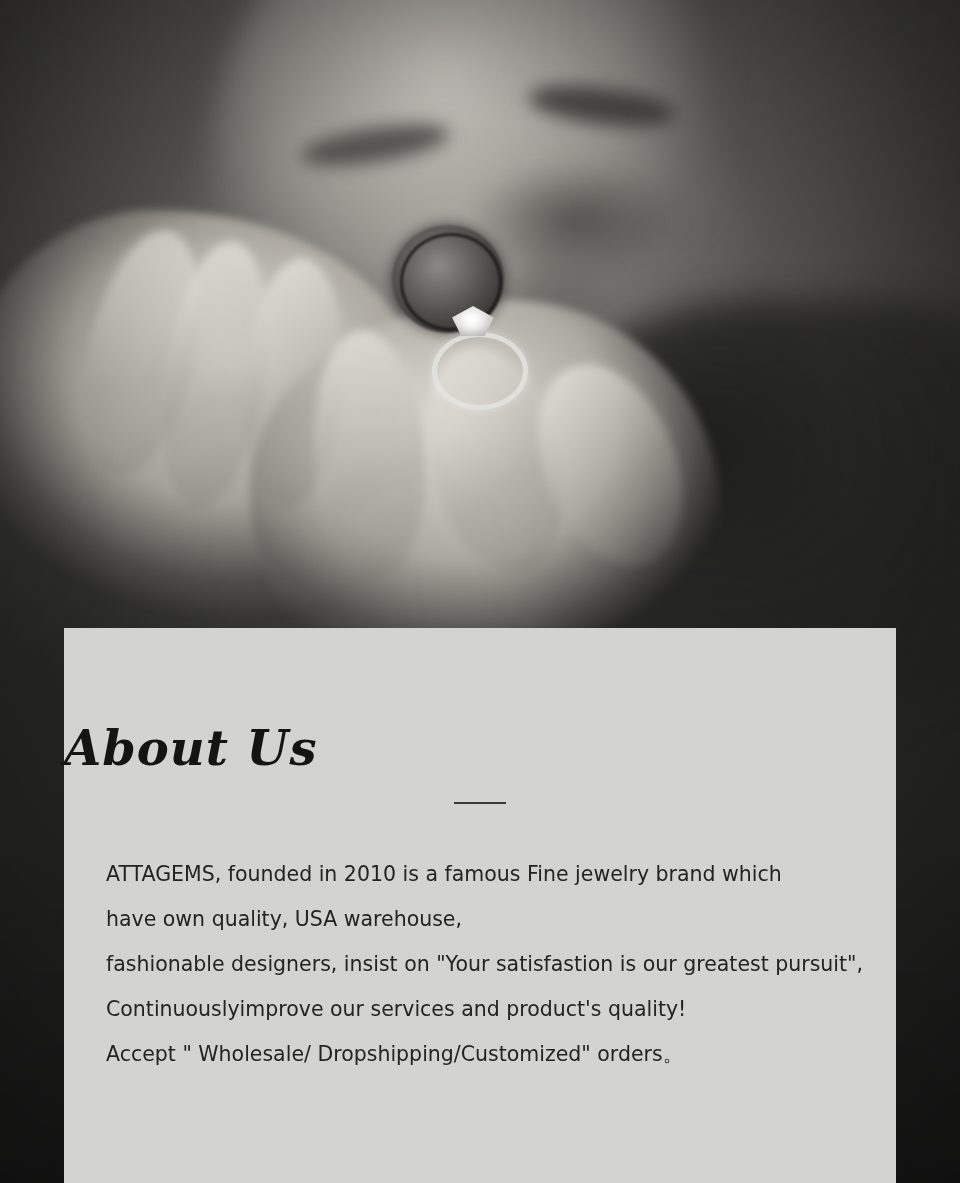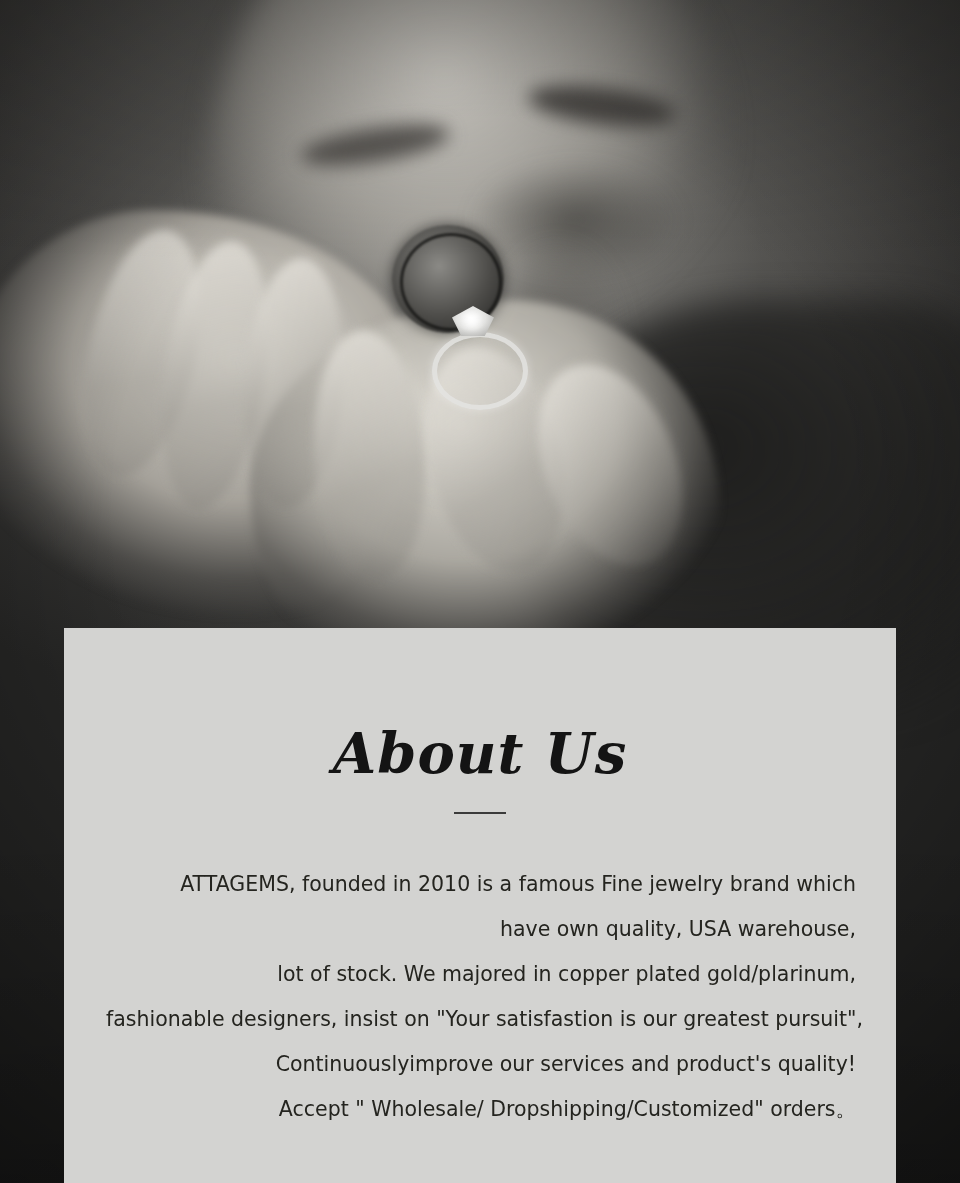--- a/index.html
+++ b/index.html
@@ -203,46 +203,45 @@
     position: absolute;
     left: 64px;
     top: 628px;
     width: 832px;
     height: 555px;
     background: #d3d3d1;
   }
   .about-title {
     margin: 0;
     padding-top: 92px;
-    text-align: center;
+    text-align: left;
     font-family: "DejaVu Serif", "Liberation Serif", serif;
     font-style: italic;
     font-weight: 700;
-    font-size: 56px;
+    font-size: 48px;
     letter-spacing: 1px;
     color: #141414;
   }
   .title-rule {
     width: 52px;
     height: 2px;
     background: #3a3a3a;
     margin: 26px auto 0 auto;
   }
   .about-body {
     margin: 48px 0 0 0;
     padding: 0 40px 0 42px;
     color: #24241f;
     font-size: 20.5px;
     line-height: 45px;
     font-family: "DejaVu Sans", "Liberation Sans", sans-serif;
   }
   .about-body p {
     margin: 0;
     white-space: nowrap;
-    text-align: right;
   }
 </style>
 </head>
 <body>
 
 <div class="page">
 
   <div class="hero">
     <div class="hero-bg"></div>
     <div class="face"></div>
@@ -272,20 +271,19 @@
     <div class="hero-vignette"></div>
     <div class="hero-grain"></div>
   </div>
 
   <div class="about-card">
     <h1 class="about-title">About Us</h1>
     <div class="title-rule"></div>
     <div class="about-body">
       <p>ATTAGEMS, founded in 2010 is a famous Fine jewelry brand which</p>
       <p>have own quality, USA warehouse,</p>
-      <p>lot of stock. We majored in copper plated gold/plarinum,</p>
       <p>fashionable designers, insist on "Your satisfastion is our greatest pursuit",</p>
       <p>Continuouslyimprove our services and product's quality!</p>
       <p>Accept " Wholesale/ Dropshipping/Customized" orders。</p>
     </div>
   </div>
 
 </div>
 
 </body></html>

